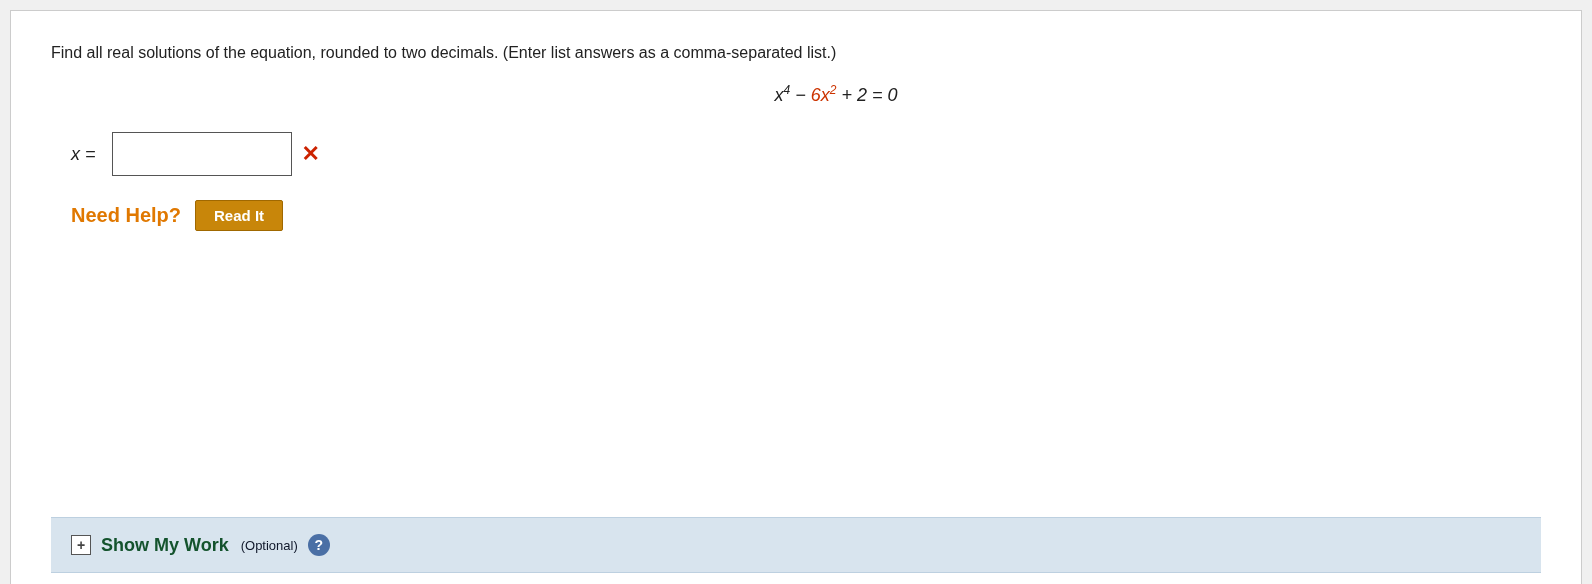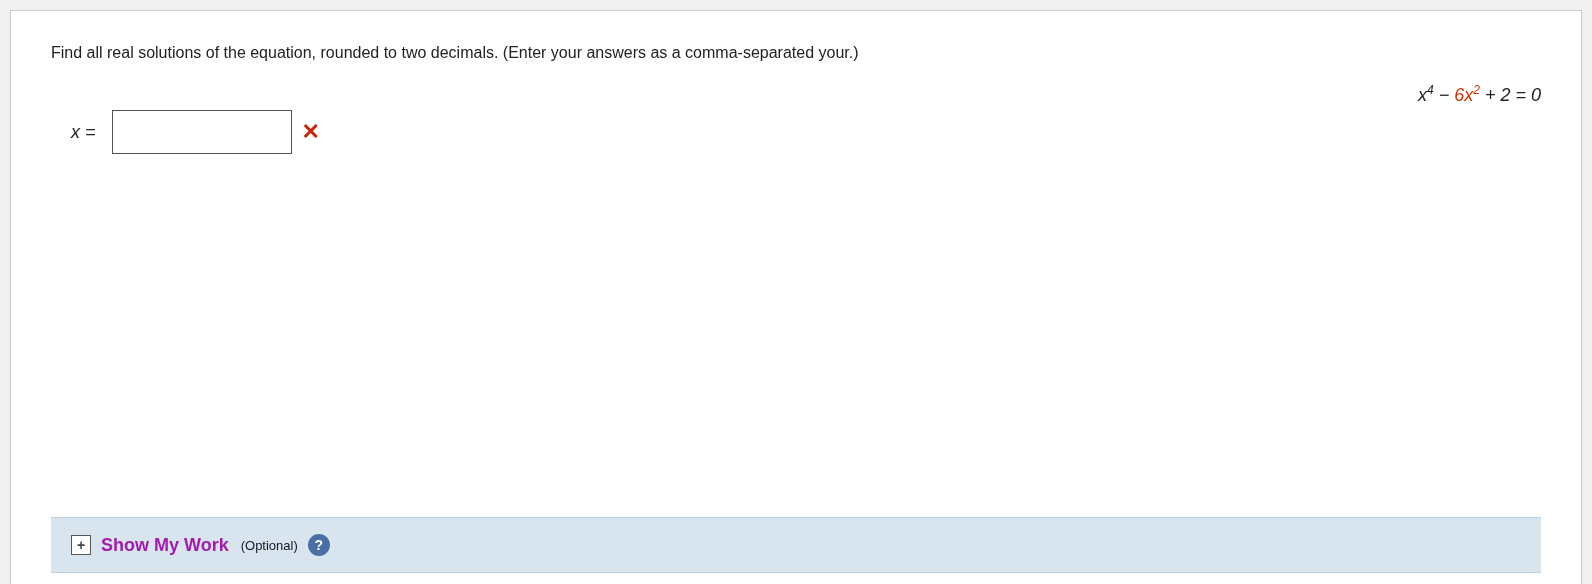--- a/index.html
+++ b/index.html
@@ -32,22 +32,23 @@
     .question-text {
       font-size: 16px;
       color: #222;
       margin-bottom: 18px;
       line-height: 1.5;
     }
 
     .equation-block {
       display: flex;
       flex-direction: column;
-      align-items: flex-end;
+      align-items: center;
       margin-left: 80px;
+      margin-bottom: 22px;
     }
 
     .equation {
       font-size: 18px;
       color: #222;
       margin-bottom: 4px;
       font-style: italic;
     }
 
     .equation .coeff {
@@ -138,21 +139,21 @@
       font-weight: bold;
       color: #444;
       background: #fff;
       cursor: pointer;
       flex-shrink: 0;
     }
 
     .show-my-work-label {
       font-size: 18px;
       font-weight: bold;
-      color: #a21caf;
+      color: #14532d;
     }
 
     .optional-label {
       font-size: 13px;
       font-weight: normal;
       color: #0f172a;
       margin-left: 2px;
     }
 
     .help-circle {
@@ -172,37 +173,41 @@
 
     .bottom-spacer {
       flex: 1;
     }
   </style>
 </head>
 <body>
 
 <div class="page-container">
 
-  <p class="question-text">Find all real solutions of the equation, rounded to two decimals. (Enter your answers as a comma-separated your.)</p>
+  <p class="question-text">Find all real solutions of the equation, rounded to two decimals. (Enter list answers as a comma-separated list.)</p>
 
   <div class="equation-block">
     <div class="equation">
       <span><i>x</i><sup>4</sup></span>
       <span> − </span>
       <span class="coeff"><i>6x</i><sup>2</sup></span>
       <span> + 2 = 0</span>
     </div>
   </div>
 
   <div class="answer-row">
     <span class="x-label">x =</span>
     <input class="answer-input" type="text" placeholder="" style="">
     <span class="x-mark">✕</span>
   </div>
 
+  <div class="need-help-row">
+    <span class="need-help-label">Need Help?</span>
+    <button class="read-it-btn">Read It</button>
+  </div>
 
   <div class="bottom-spacer"></div>
 
   <div class="show-my-work-bar">
     <div class="expand-icon">+</div>
     <span class="show-my-work-label">Show My Work</span>
     <span class="optional-label">(Optional)</span>
     <div class="help-circle">?</div>
   </div>
 

